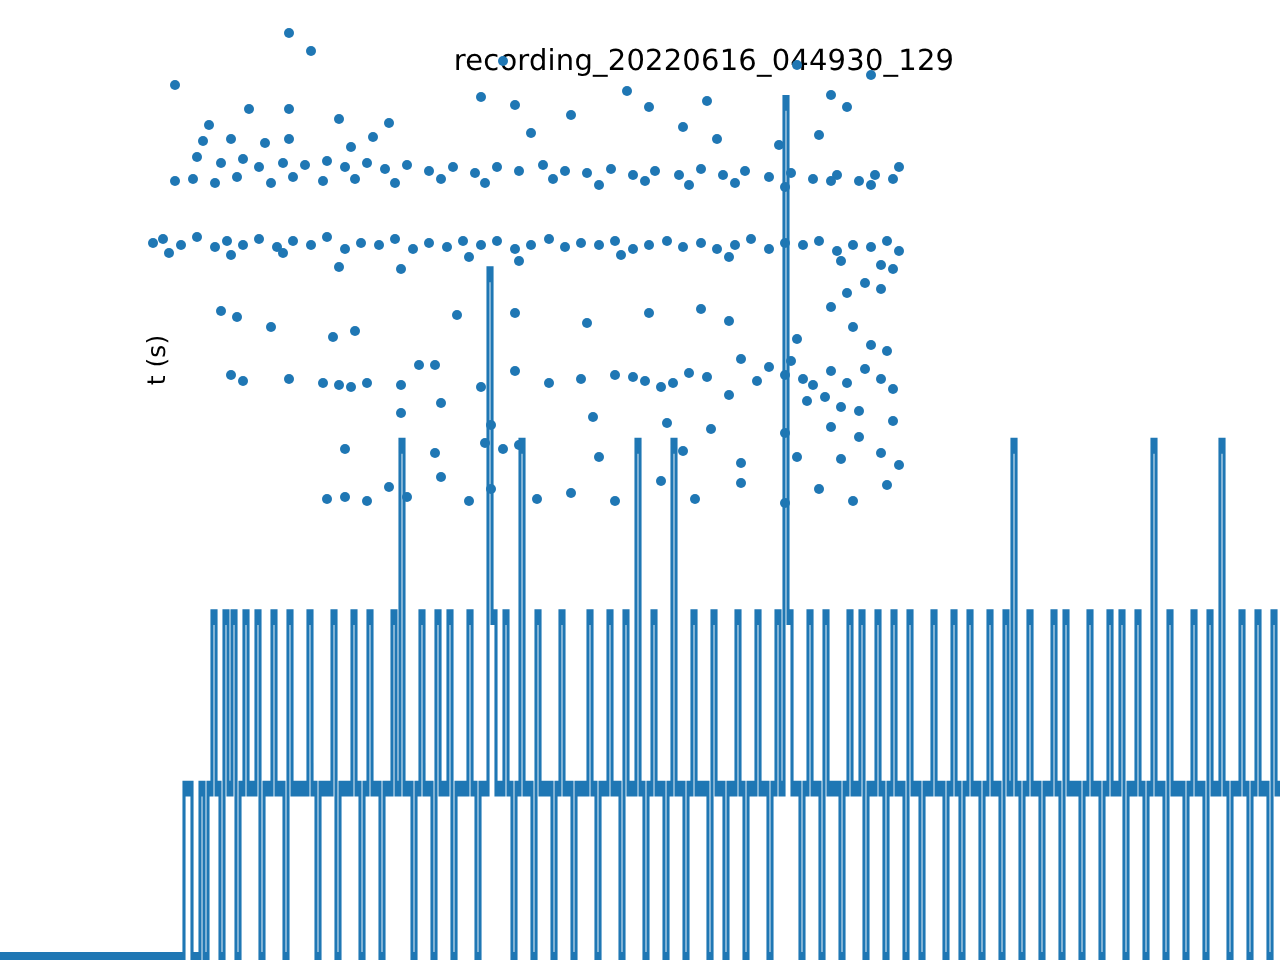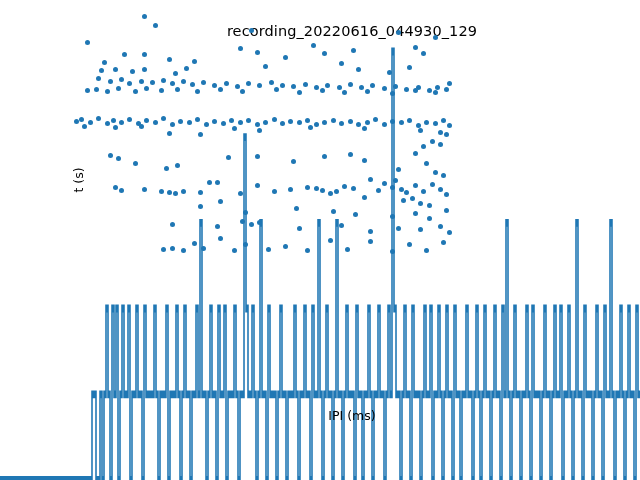--- a/index.html
+++ b/index.html
@@ -339,15 +339,14 @@
   </div>
   <div id="ylabel-scatter">t (s)</div>
 
   <div id="hist-axes" style="overflow: visible;">
     <svg id="hist-svg" viewBox="0 0 452 67" preserveAspectRatio="none">
       <polyline id="hist-line" fill="none" stroke="#1f77b4" stroke-width="1.1" stroke-linejoin="miter" stroke-linecap="butt" points="0.00,67.00 0.00,67.00 1.41,67.00 1.41,67.00 2.83,67.00 2.83,67.00 4.24,67.00 4.24,67.00 5.65,67.00 5.65,67.00 7.06,67.00 7.06,67.00 8.47,67.00 8.48,67.00 9.89,67.00 9.89,67.00 11.30,67.00 11.30,67.00 12.71,67.00 12.71,67.00 14.13,67.00 14.13,67.00 15.54,67.00 15.54,67.00 16.95,67.00 16.95,67.00 18.36,67.00 18.36,67.00 19.78,67.00 19.78,67.00 21.19,67.00 21.19,67.00 22.60,67.00 22.60,67.00 24.01,67.00 24.01,67.00 25.43,67.00 25.43,67.00 26.84,67.00 26.84,67.00 28.25,67.00 28.25,67.00 29.66,67.00 29.66,67.00 31.08,67.00 31.08,67.00 32.49,67.00 32.49,67.00 33.90,67.00 33.90,67.00 35.31,67.00 35.31,67.00 36.73,67.00 36.73,67.00 38.14,67.00 38.14,67.00 39.55,67.00 39.55,67.00 40.96,67.00 40.96,67.00 42.38,67.00 42.38,67.00 43.79,67.00 43.79,67.00 45.20,67.00 45.20,67.00 46.61,67.00 46.61,67.00 48.03,67.00 48.03,67.00 49.44,67.00 49.44,67.00 50.85,67.00 50.85,67.00 52.26,67.00 52.26,67.00 53.68,67.00 53.68,67.00 55.09,67.00 55.09,67.00 56.50,67.00 56.50,67.00 57.91,67.00 57.91,67.00 59.33,67.00 59.33,67.00 60.74,67.00 60.74,67.00 62.15,67.00 62.15,67.00 63.56,67.00 63.56,67.00 64.97,67.00 64.98,55.04 66.39,55.04 66.39,55.04 67.80,55.04 67.80,67.00 69.21,67.00 69.21,67.00 70.63,67.00 70.63,55.04 72.04,55.04 72.04,67.00 73.45,67.00 73.45,55.04 74.86,55.04 74.86,43.07 76.28,43.07 76.28,55.04 77.69,55.04 77.69,67.00 79.10,67.00 79.10,43.07 80.51,43.07 80.51,55.04 81.92,55.04 81.93,43.07 83.34,43.07 83.34,67.00 84.75,67.00 84.75,55.04 86.16,55.04 86.16,43.07 87.58,43.07 87.58,55.04 88.99,55.04 88.99,55.04 90.40,55.04 90.40,43.07 91.81,43.07 91.81,67.00 93.22,67.00 93.23,55.04 94.64,55.04 94.64,55.04 96.05,55.04 96.05,43.07 97.46,43.07 97.46,55.04 98.88,55.04 98.88,55.04 100.29,55.04 100.29,67.00 101.70,67.00 101.70,43.07 103.11,43.07 103.11,55.04 104.53,55.04 104.53,55.04 105.94,55.04 105.94,55.04 107.35,55.04 107.35,55.04 108.76,55.04 108.76,43.07 110.17,43.07 110.18,55.04 111.59,55.04 111.59,67.00 113.00,67.00 113.00,55.04 114.41,55.04 114.41,55.04 115.82,55.04 115.83,55.04 117.24,55.04 117.24,43.07 118.65,43.07 118.65,67.00 120.06,67.00 120.06,55.04 121.47,55.04 121.47,55.04 122.89,55.04 122.89,55.04 124.30,55.04 124.30,43.07 125.71,43.07 125.71,55.04 127.13,55.04 127.13,67.00 128.54,67.00 128.54,55.04 129.95,55.04 129.95,43.07 131.36,43.07 131.36,55.04 132.78,55.04 132.78,55.04 134.19,55.04 134.19,67.00 135.60,67.00 135.60,55.04 137.01,55.04 137.01,55.04 138.43,55.04 138.43,43.07 139.84,43.07 139.84,55.04 141.25,55.04 141.25,31.11 142.66,31.11 142.66,55.04 144.08,55.04 144.08,55.04 145.49,55.04 145.49,67.00 146.90,67.00 146.90,55.04 148.31,55.04 148.31,43.07 149.72,43.07 149.73,55.04 151.14,55.04 151.14,55.04 152.55,55.04 152.55,67.00 153.96,67.00 153.96,43.07 155.38,43.07 155.38,55.04 156.79,55.04 156.79,55.04 158.20,55.04 158.20,43.07 159.61,43.07 159.61,67.00 161.03,67.00 161.03,55.04 162.44,55.04 162.44,55.04 163.85,55.04 163.85,55.04 165.26,55.04 165.26,43.07 166.68,43.07 166.68,55.04 168.09,55.04 168.09,67.00 169.50,67.00 169.50,55.04 170.91,55.04 170.91,55.04 172.33,55.04 172.33,19.14 173.74,19.14 173.74,43.07 175.15,43.07 175.15,55.04 176.56,55.04 176.56,55.04 177.97,55.04 177.98,43.07 179.39,43.07 179.39,55.04 180.80,55.04 180.80,67.00 182.21,67.00 182.21,55.04 183.63,55.04 183.63,31.11 185.04,31.11 185.04,55.04 186.45,55.04 186.45,55.04 187.86,55.04 187.86,67.00 189.28,67.00 189.28,43.07 190.69,43.07 190.69,55.04 192.10,55.04 192.10,55.04 193.51,55.04 193.51,55.04 194.93,55.04 194.93,67.00 196.34,67.00 196.34,55.04 197.75,55.04 197.75,43.07 199.16,43.07 199.16,55.04 200.58,55.04 200.58,55.04 201.99,55.04 201.99,67.00 203.40,67.00 203.40,55.04 204.81,55.04 204.81,55.04 206.22,55.04 206.23,55.04 207.64,55.04 207.64,43.07 209.05,43.07 209.05,55.04 210.46,55.04 210.46,67.00 211.88,67.00 211.88,55.04 213.29,55.04 213.29,55.04 214.70,55.04 214.70,43.07 216.11,43.07 216.11,55.04 217.53,55.04 217.53,55.04 218.94,55.04 218.94,67.00 220.35,67.00 220.35,43.07 221.76,43.07 221.76,55.04 223.18,55.04 223.18,55.04 224.59,55.04 224.59,31.11 226.00,31.11 226.00,55.04 227.41,55.04 227.41,67.00 228.83,67.00 228.82,55.04 230.24,55.04 230.24,43.07 231.65,43.07 231.65,55.04 233.06,55.04 233.06,55.04 234.48,55.04 234.48,67.00 235.89,67.00 235.89,55.04 237.30,55.04 237.30,31.11 238.71,31.11 238.71,55.04 240.13,55.04 240.13,55.04 241.54,55.04 241.54,67.00 242.95,67.00 242.95,55.04 244.36,55.04 244.36,43.07 245.78,43.07 245.78,55.04 247.19,55.04 247.19,55.04 248.60,55.04 248.60,55.04 250.01,55.04 250.01,67.00 251.43,67.00 251.43,43.07 252.84,43.07 252.84,55.04 254.25,55.04 254.25,55.04 255.66,55.04 255.66,67.00 257.08,67.00 257.07,55.04 258.49,55.04 258.49,55.04 259.90,55.04 259.90,43.07 261.31,43.07 261.31,55.04 262.73,55.04 262.73,67.00 264.14,67.00 264.14,55.04 265.55,55.04 265.55,55.04 266.96,55.04 266.96,43.07 268.38,43.07 268.38,55.04 269.79,55.04 269.79,55.04 271.20,55.04 271.20,67.00 272.61,67.00 272.61,55.04 274.03,55.04 274.03,43.07 275.44,43.07 275.44,55.04 276.85,55.04 276.85,7.18 278.26,7.18 278.26,43.07 279.68,43.07 279.68,55.04 281.09,55.04 281.09,55.04 282.50,55.04 282.50,67.00 283.91,67.00 283.91,55.04 285.33,55.04 285.33,43.07 286.74,43.07 286.74,55.04 288.15,55.04 288.15,55.04 289.56,55.04 289.56,67.00 290.98,67.00 290.98,43.07 292.39,43.07 292.39,55.04 293.80,55.04 293.80,55.04 295.21,55.04 295.21,55.04 296.63,55.04 296.63,67.00 298.04,67.00 298.04,55.04 299.45,55.04 299.45,43.07 300.86,43.07 300.86,55.04 302.28,55.04 302.28,55.04 303.69,55.04 303.69,43.07 305.10,43.07 305.10,67.00 306.51,67.00 306.51,55.04 307.93,55.04 307.93,55.04 309.34,55.04 309.34,43.07 310.75,43.07 310.75,55.04 312.16,55.04 312.16,67.00 313.58,67.00 313.58,55.04 314.99,55.04 314.99,43.07 316.40,43.07 316.40,55.04 317.81,55.04 317.81,55.04 319.23,55.04 319.23,67.00 320.64,67.00 320.64,43.07 322.05,43.07 322.05,55.04 323.46,55.04 323.46,55.04 324.88,55.04 324.88,67.00 326.29,67.00 326.29,55.04 327.70,55.04 327.70,55.04 329.11,55.04 329.11,43.07 330.53,43.07 330.53,55.04 331.94,55.04 331.94,55.04 333.35,55.04 333.35,67.00 334.76,67.00 334.76,55.04 336.18,55.04 336.18,43.07 337.59,43.07 337.59,55.04 339.00,55.04 339.00,67.00 340.41,67.00 340.41,55.04 341.83,55.04 341.83,43.07 343.24,43.07 343.24,55.04 344.65,55.04 344.65,55.04 346.06,55.04 346.06,67.00 347.48,67.00 347.48,55.04 348.89,55.04 348.89,43.07 350.30,43.07 350.30,55.04 351.71,55.04 351.71,55.04 353.13,55.04 353.13,67.00 354.54,67.00 354.54,43.07 355.95,43.07 355.95,55.04 357.36,55.04 357.36,31.11 358.78,31.11 358.78,55.04 360.19,55.04 360.19,67.00 361.60,67.00 361.60,55.04 363.01,55.04 363.01,43.07 364.43,43.07 364.43,55.04 365.84,55.04 365.84,55.04 367.25,55.04 367.25,67.00 368.66,67.00 368.66,55.04 370.08,55.04 370.08,55.04 371.49,55.04 371.49,43.07 372.90,43.07 372.90,55.04 374.31,55.04 374.31,67.00 375.73,67.00 375.73,43.07 377.14,43.07 377.14,55.04 378.55,55.04 378.55,55.04 379.96,55.04 379.96,55.04 381.38,55.04 381.38,67.00 382.79,67.00 382.79,55.04 384.20,55.04 384.20,43.07 385.61,43.07 385.61,55.04 387.03,55.04 387.03,55.04 388.44,55.04 388.44,67.00 389.85,67.00 389.85,55.04 391.26,55.04 391.26,43.07 392.68,43.07 392.68,55.04 394.09,55.04 394.09,55.04 395.50,55.04 395.50,43.07 396.91,43.07 396.91,67.00 398.33,67.00 398.33,55.04 399.74,55.04 399.74,55.04 401.15,55.04 401.15,43.07 402.56,43.07 402.56,55.04 403.98,55.04 403.98,67.00 405.39,67.00 405.39,55.04 406.80,55.04 406.80,31.11 408.21,31.11 408.21,55.04 409.63,55.04 409.63,55.04 411.04,55.04 411.04,67.00 412.45,67.00 412.45,43.07 413.86,43.07 413.86,55.04 415.28,55.04 415.28,55.04 416.69,55.04 416.69,55.04 418.10,55.04 418.10,67.00 419.51,67.00 419.51,55.04 420.93,55.04 420.93,43.07 422.34,43.07 422.34,55.04 423.75,55.04 423.75,55.04 425.16,55.04 425.16,67.00 426.58,67.00 426.58,43.07 427.99,43.07 427.99,55.04 429.40,55.04 429.40,55.04 430.81,55.04 430.81,31.11 432.23,31.11 432.23,55.04 433.64,55.04 433.64,67.00 435.05,67.00 435.05,55.04 436.46,55.04 436.46,55.04 437.88,55.04 437.88,43.07 439.29,43.07 439.29,55.04 440.70,55.04 440.70,67.00 442.11,67.00 442.11,55.04 443.53,55.04 443.53,43.07 444.94,43.07 444.94,55.04 446.35,55.04 446.35,55.04 447.76,55.04 447.76,67.00 449.18,67.00 449.18,43.07 450.59,43.07 450.59,55.04 452.00,55.04 452.00,55.04 453.41,55.04 453.41,55.04 454.83,55.04 454.83,67.00 456.24,67.00 456.24,55.04 457.65,55.04 457.65,43.07 459.06,43.07 459.06,55.04 460.48,55.04 460.48,55.04 461.89,55.04 461.89,67.00 463.30,67.00 463.30,55.04 464.71,55.04 464.71,43.07 466.13,43.07 466.13,55.04 467.54,55.04 467.54,55.04 468.95,55.04 468.95,31.11 470.36,31.11 470.36,67.00 471.78,67.00 471.77,55.04 473.19,55.04 473.19,43.07 474.60,43.07 474.60,55.04 476.01,55.04 476.01,55.04 477.43,55.04 477.43,67.00 478.84,67.00 478.84,55.04 480.25,55.04 480.25,43.07 481.66,43.07 481.66,7.18 483.08,7.18 483.08,31.11 484.49,31.11 484.49,55.04 485.90,55.04 485.90,67.00 487.31,67.00 487.31,43.07 488.73,43.07 488.73,55.04 490.14,55.04 490.14,55.04 491.55,55.04 491.55,19.14 492.96,19.14 492.96,55.04 494.38,55.04 494.38,67.00 495.79,67.00 495.79,55.04 497.20,55.04 497.20,43.07 498.61,43.07 498.61,55.04 500.03,55.04 500.02,55.04 501.44,55.04 501.44,67.00 502.85,67.00 502.85,43.07 504.26,43.07 504.26,55.04 505.68,55.04 505.68,55.04 507.09,55.04 507.09,55.04 508.50,55.04 508.50,67.00 509.91,67.00 509.91,55.04 511.33,55.04 511.33,43.07 512.74,43.07 512.74,55.04 514.15,55.04 514.15,55.04 515.56,55.04 515.56,43.07 516.98,43.07 516.98,67.00"></polyline>
     </svg>
     <div id="hist-ticks-y" style="position: absolute; left: 0px; top: 0px; width: 100%; height: 100%; overflow: visible;"></div>
     <div id="hist-ticks-x" style="position: absolute; left: 0px; top: 0px; width: 100%; height: 100%; overflow: visible;"></div>
   </div>
-  <div id="xlabel-hist">IPI (ms)</div>
 
 </div>
 
 </body></html>

